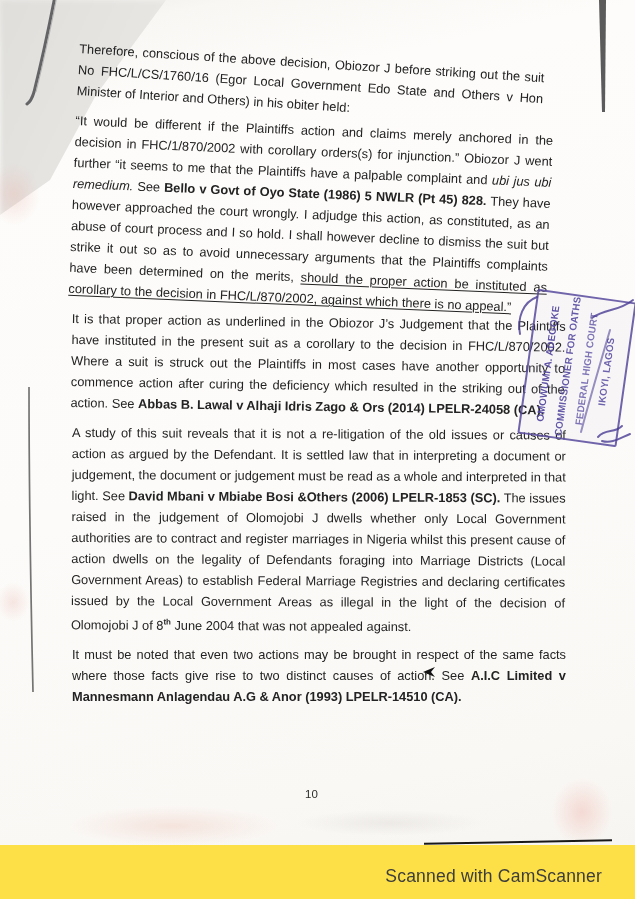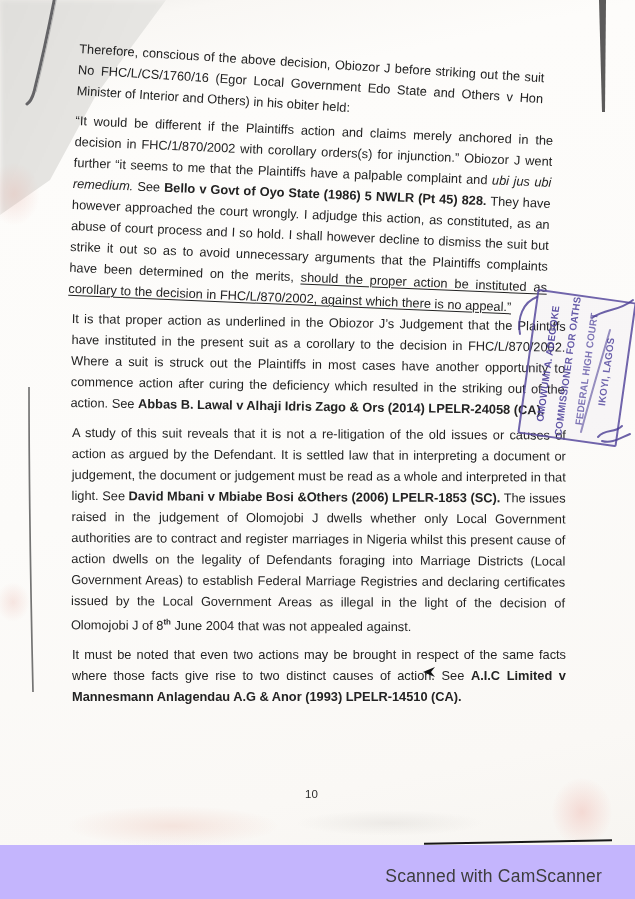--- a/index.html
+++ b/index.html
@@ -34,21 +34,21 @@
          border-radius:2px;display:flex;flex-direction:column;justify-content:center;
          align-items:center;z-index:3;background:rgba(130,110,190,.04);}
   .stamp-line{font-weight:bold;font-size:10px;line-height:19.5px;color:#564aa0;
               letter-spacing:.2px;white-space:nowrap;transform:scaleX(.97);}
   .l1{opacity:.95}.l2{opacity:.9}.l3{opacity:.75}.l4{opacity:.85}
 
   .overlay{position:absolute;left:0;top:0;width:635px;height:899px;z-index:4;pointer-events:none;}
 
   .scanline{position:absolute;left:424px;top:841px;width:188px;height:2.4px;
             background:#181818;transform:rotate(-1deg);z-index:5;}
-  .footer{position:absolute;left:0;top:845px;width:635px;height:54px;background:#c4b5fd;z-index:4;}
+  .footer{position:absolute;left:0;top:845px;width:635px;height:54px;background:#fde047;z-index:4;}
   .footer-text{position:absolute;right:33px;top:21px;font-size:17.5px;color:#3d3d3d;letter-spacing:.2px;}
 </style>
 </head>
 <body>
 
 <div class="photo">
   <div class="wedge"></div>
   <div class="blob b1"></div>
   <div class="blob b2"></div>
   <div class="blob b3"></div>

